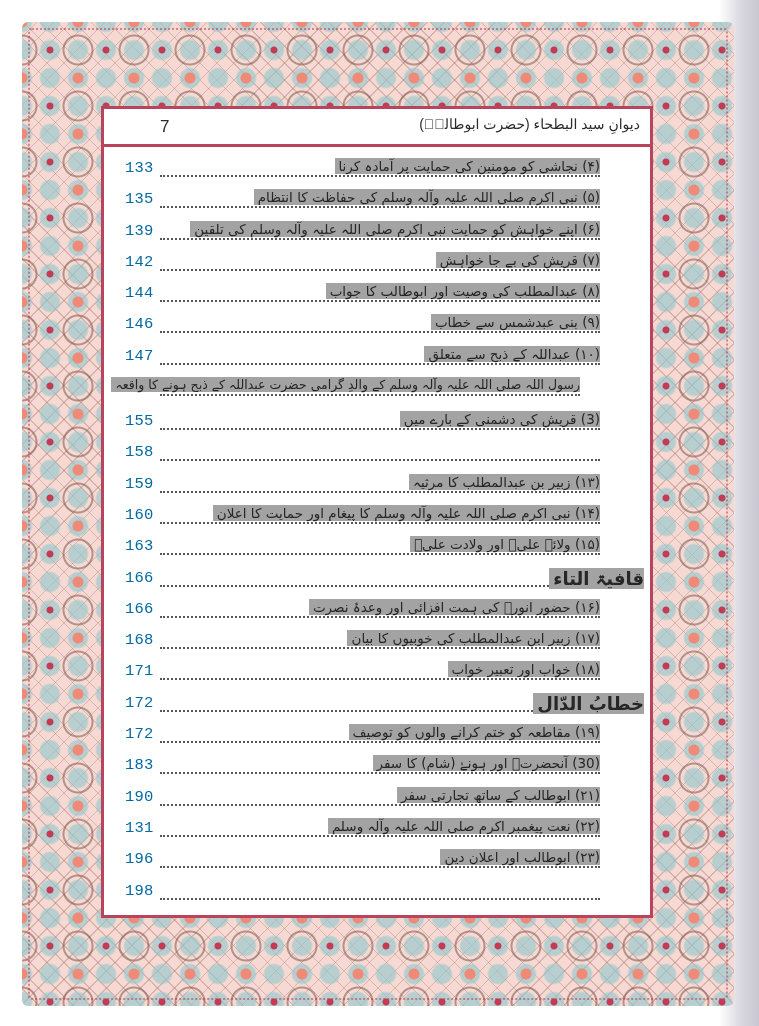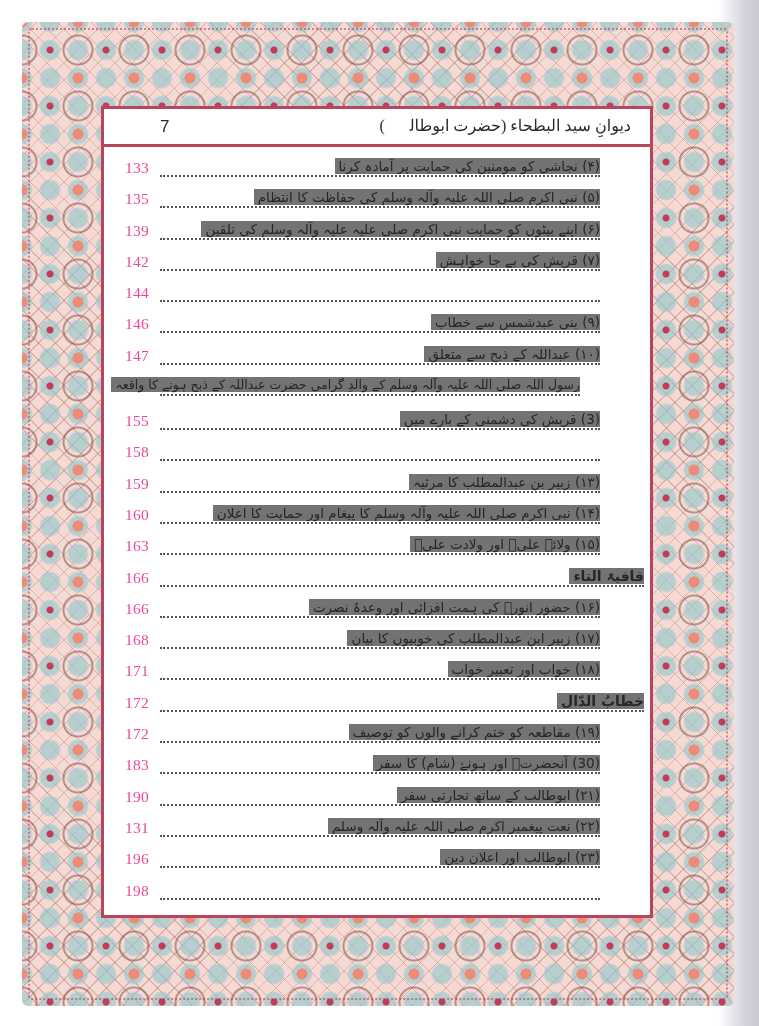--- a/index.html
+++ b/index.html
@@ -70,71 +70,71 @@
     .header .page-number {
       position: absolute;
       left: 56px;
       top: 8px;
       font-family: "Liberation Sans", sans-serif;
       font-size: 17px;
       color: #2a2a2a;
     }
     .header .running-title {
       position: absolute;
-      right: 19px;
+      right: 10px;
       top: 7px;
       direction: rtl;
-      font-family: Liberation Serif, serif;
-      font-size: 16px;
+      font-family: Liberation Sans, sans-serif;
+      font-size: 14px;
       color: #2a2a2a;
     }
     .toc {
       position: absolute;
       left: 0;
       top: 48px;
       width: 100%;
       margin: 0;
       padding: 0;
       list-style: none;
     }
     .toc-row {
       position: relative;
       height: 31.3px;
     }
     .toc-row.tall { height: 34px; }
     .toc-page {
       position: absolute;
       left: 21px;
       top: 2px;
-      font-family: Liberation Serif, serif;
+      font-family: Liberation Mono, monospace;
       font-size: 15.5px;
-      color: #ec4899;
+      color: #0369a1;
       letter-spacing: 0.2px;
     }
     .toc-leader {
       position: absolute;
       top: 0;
       height: 20px;
       border-bottom: 2px dotted #555;
       box-sizing: border-box;
     }
     .toc-title {
       position: absolute;
       top: 1px;
       direction: rtl;
       font-family: "DejaVu Sans", sans-serif;
       font-size: 13.5px;
       color: #262626;
       white-space: nowrap;
-      background: #737373;
+      background: #a3a3a3;
       padding-left: 4px;
     }
     .toc-row.entry .toc-title { right: 50px; }
     .toc-row.entry .toc-leader { left: 56px; right: 50px; }
-    .toc-row.section .toc-title { right: 6px; font-weight: bold; font-size: 14px; }
+    .toc-row.section .toc-title { right: 6px; font-weight: bold; font-size: 18px; }
     .toc-row.section .toc-leader { left: 56px; right: 6px; }
     .toc-row.note .toc-title { right: 70px; font-size: 12.5px; }
     .toc-row.note .toc-leader { left: 56px; right: 70px; }
   </style>
 </head>
 <body>
 
 <div class="scan-shadow"></div>
 <div class="ornament"></div>
 
@@ -151,30 +151,31 @@
       <span class="toc-title"><span>(۴)</span> <span>نجاشی کو مومنین کی حمایت پر آمادہ کرنا</span></span>
     </li>
     <li class="toc-row entry">
       <span class="toc-page">135</span>
       <span class="toc-leader"></span>
       <span class="toc-title"><span>(۵)</span> <span>نبی اکرم صلی اللہ علیہ وآلہ وسلم کی حفاظت کا انتظام</span></span>
     </li>
     <li class="toc-row entry">
       <span class="toc-page">139</span>
       <span class="toc-leader"></span>
-      <span class="toc-title"><span>(۶)</span> <span>اپنے بیٹوں کو حمایت نبی اکرم صلی علیہ علیہ وآلہ وسلم کی تلقین</span></span>
+      <span class="toc-title"><span>(۶)</span> <span>اپنے خواہش کو حمایت نبی اکرم صلی اللہ علیہ وآلہ وسلم کی تلقین</span></span>
     </li>
     <li class="toc-row entry">
       <span class="toc-page">142</span>
       <span class="toc-leader"></span>
       <span class="toc-title"><span>(۷)</span> <span>قریش کی بے جا خواہش</span></span>
     </li>
     <li class="toc-row entry">
       <span class="toc-page">144</span>
       <span class="toc-leader"></span>
+      <span class="toc-title"><span>(۸)</span> <span>عبدالمطلب کی وصیت اور ابوطالب کا جواب</span></span>
     </li>
     <li class="toc-row entry">
       <span class="toc-page">146</span>
       <span class="toc-leader"></span>
       <span class="toc-title"><span>(۹)</span> <span>بنی عبدشمس سے خطاب</span></span>
     </li>
     <li class="toc-row entry">
       <span class="toc-page">147</span>
       <span class="toc-leader"></span>
       <span class="toc-title"><span>(۱۰)</span> <span>عبداللہ کے ذبح سے متعلق</span></span>

